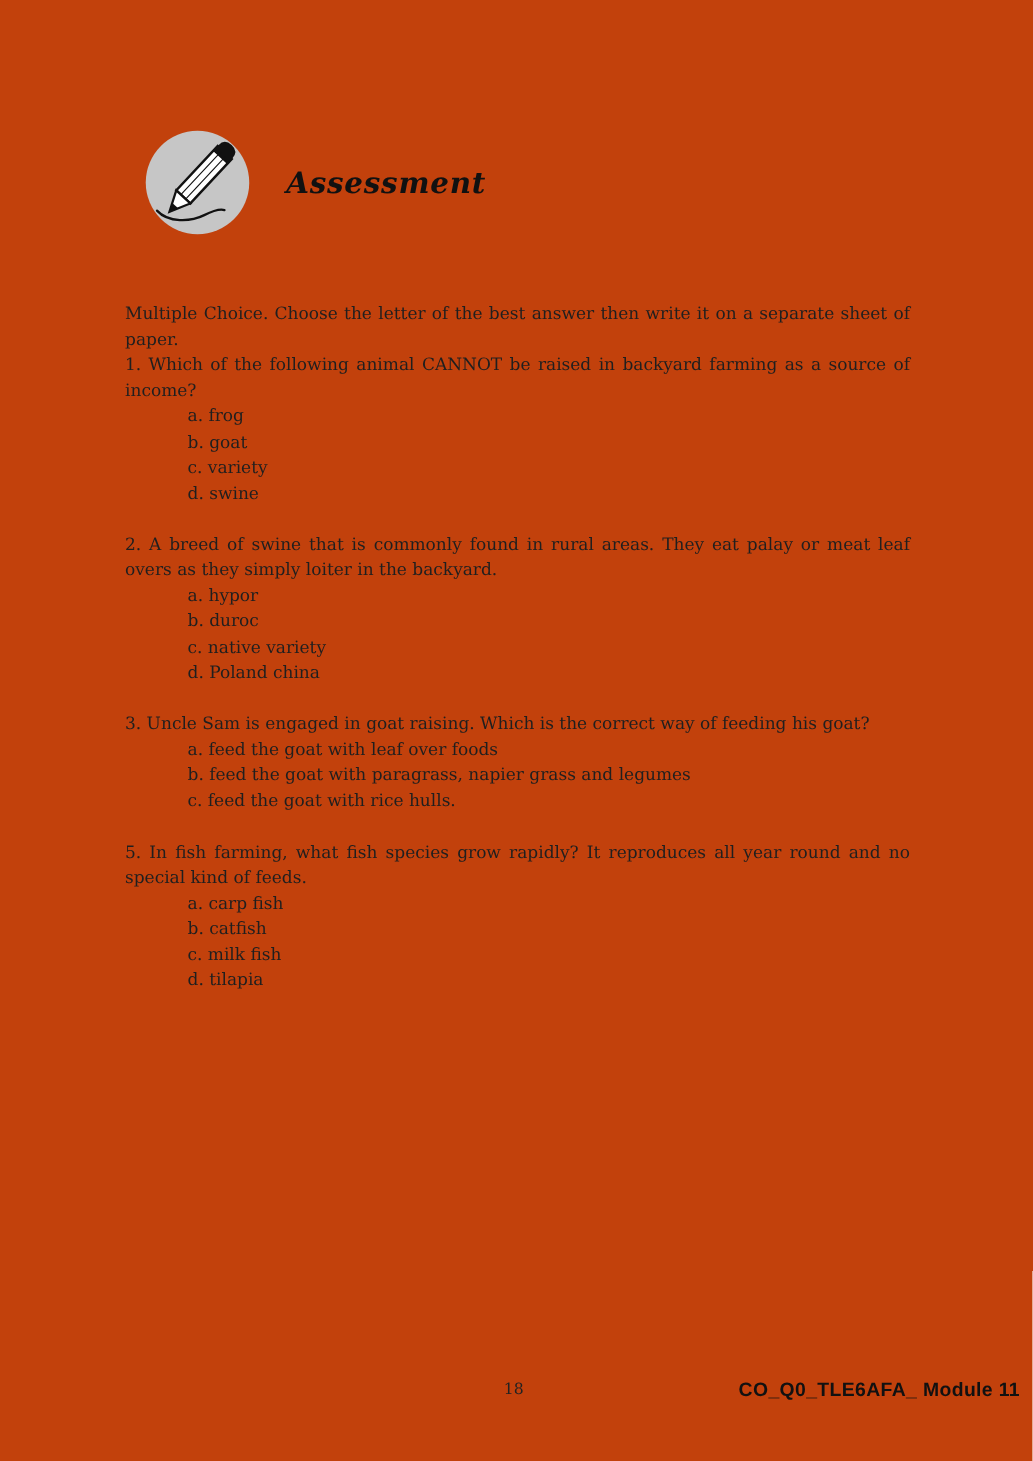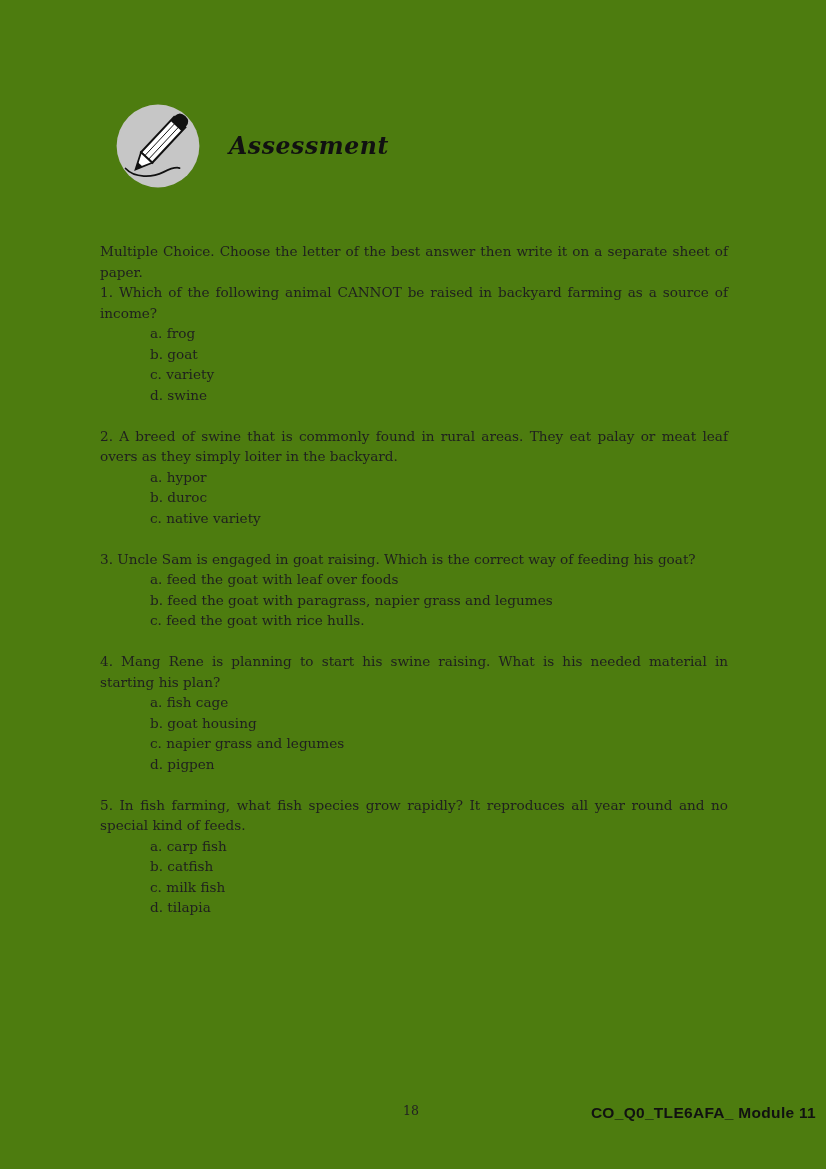--- a/index.html
+++ b/index.html
@@ -1,20 +1,20 @@
 <!DOCTYPE html>
 <html><head>
 <meta charset="utf-8">
 <style>
   html, body { margin: 0; padding: 0; background: #ffffff; }
   .page {
     position: relative;
     width: 826px;
     height: 1169px;
-    background: #4d7c0f;
+    background: #c2410c;
     overflow: hidden;
     font-family: "DejaVu Serif", serif;
     color: #1f1f1f;
   }
   .header {
     position: absolute;
     left: 113px;
     top: 101px;
     display: flex;
     align-items: center;
@@ -101,33 +101,27 @@
           <div class="option">a. frog</div>
           <div class="option">b. goat</div>
           <div class="option">c. variety</div>
           <div class="option">d. swine</div>
         </div>
         <div class="question">
           <p class="para">2. A breed of swine that is commonly found in rural areas. They eat palay or meat leaf overs as they simply loiter in the backyard.</p>
           <div class="option">a. hypor</div>
           <div class="option">b. duroc</div>
           <div class="option">c. native variety</div>
+          <div class="option">d. Poland china</div>
         </div>
         <div class="question">
           <p class="para">3. Uncle Sam is engaged in goat raising. Which is the correct way of feeding his goat?</p>
           <div class="option">a. feed the goat with leaf over foods</div>
           <div class="option">b. feed the goat with paragrass, napier grass and legumes</div>
           <div class="option">c. feed the goat with rice hulls.</div>
-        </div>
-        <div class="question">
-          <p class="para">4. Mang Rene is planning to start his swine raising. What is his needed material in starting his plan?</p>
-          <div class="option">a. fish cage</div>
-          <div class="option">b. goat housing</div>
-          <div class="option">c. napier grass and legumes</div>
-          <div class="option">d. pigpen</div>
         </div>
         <div class="question">
           <p class="para">5. In fish farming, what fish species grow rapidly? It reproduces all year round and no special kind of feeds.</p>
           <div class="option">a. carp fish</div>
           <div class="option">b. catfish</div>
           <div class="option">c. milk fish</div>
           <div class="option">d. tilapia</div>
         </div>
       </div>
   </main>

